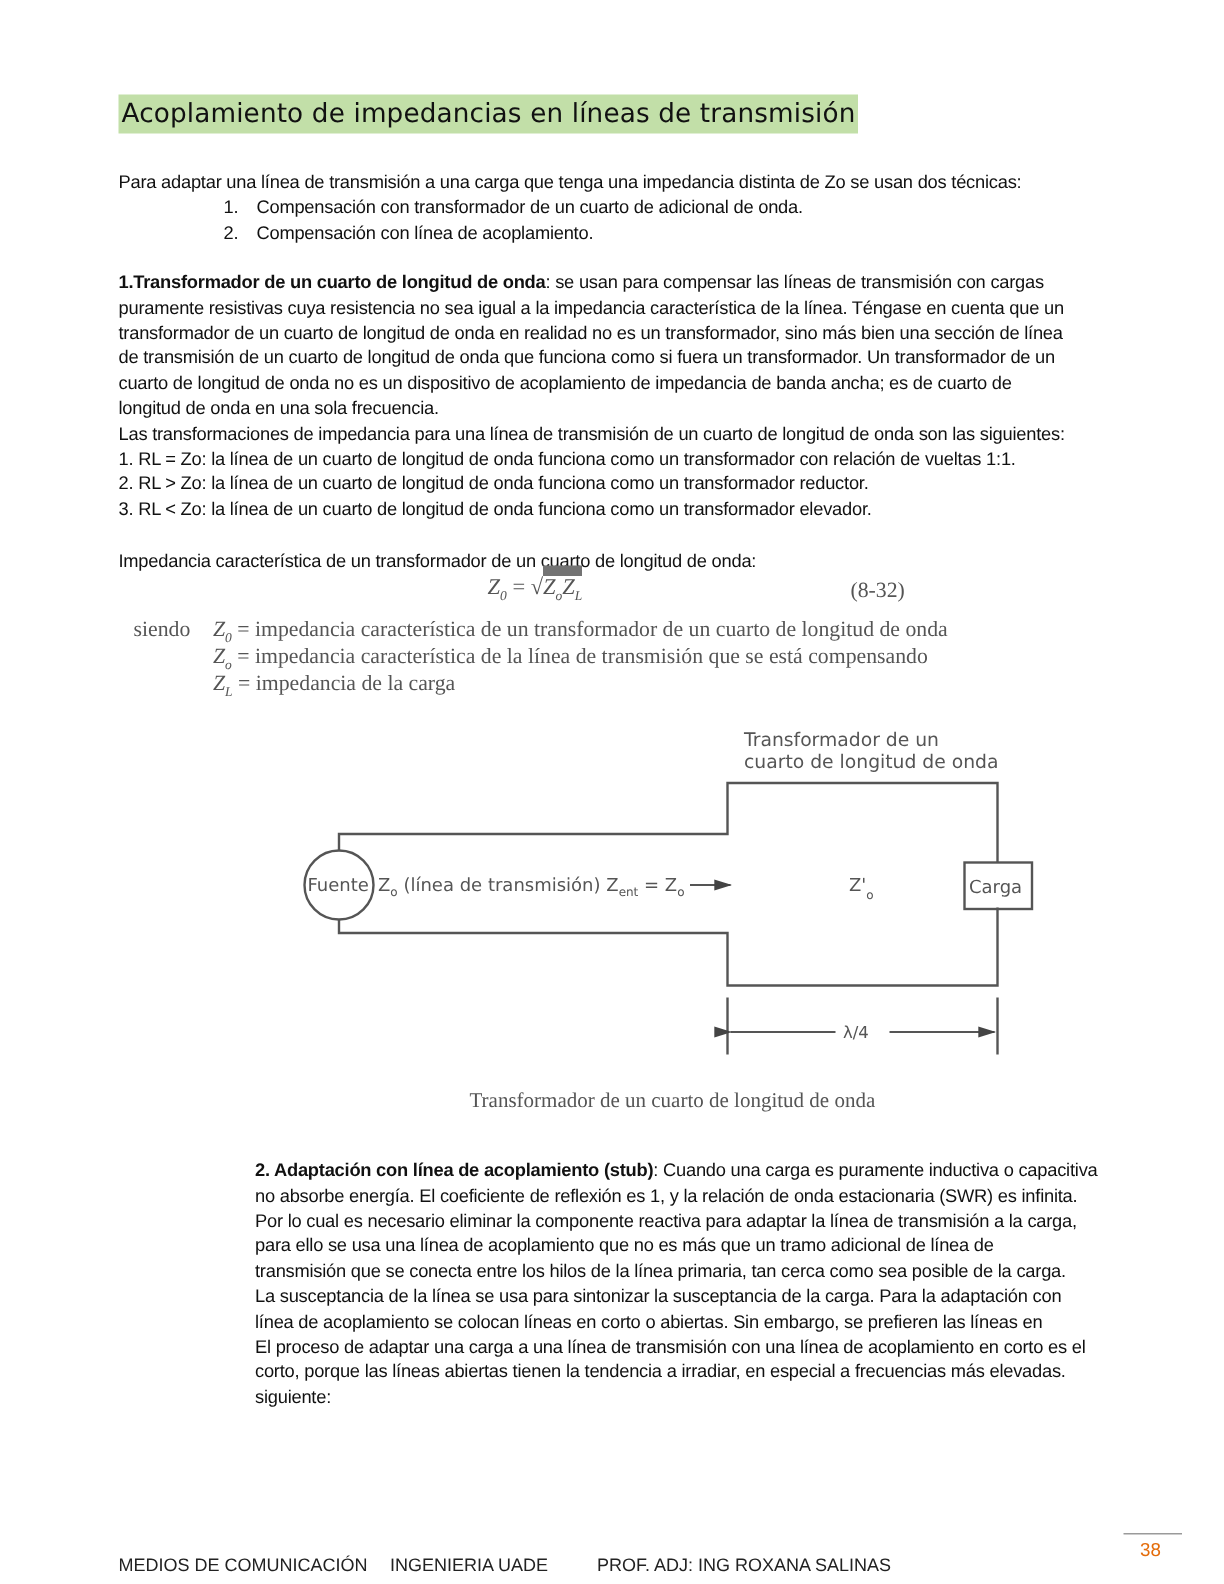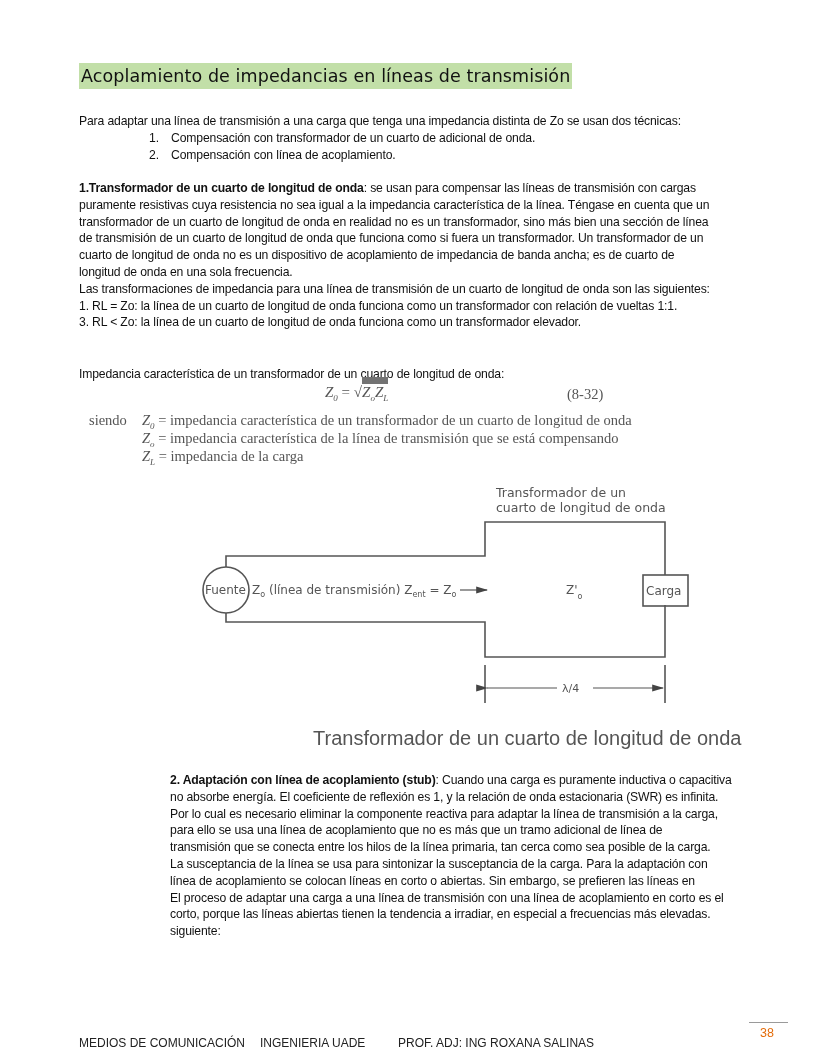--- a/index.html
+++ b/index.html
@@ -14,22 +14,22 @@
   .p { position: absolute; font-family: "Liberation Sans", sans-serif; font-size: 12.2px;
        line-height: 16.8px; color: #111; letter-spacing: -0.15px; }
   .p div { white-space: nowrap; }
   b { font-weight: bold; }
   .num { display: inline-block; width: 22px; }
   .serif { position: absolute; font-family: "Liberation Serif", serif; color: #555; font-size: 14.5px;
            line-height: 18px; white-space: nowrap; }
   .serif i { font-style: italic; }
   .diagram { position: absolute; left: 0; top: 0; width: 816px; height: 760px; }
   .diagram text { font-family: "DejaVu Sans", sans-serif; fill: #555; }
-  .caption { position: absolute; left: 313px; top: 727px; font-family: Liberation Sans, sans-serif;
-             font-size: 20px; color: #555; white-space: nowrap; }
+  .caption { position: absolute; left: 313px; top: 727px; font-family: Liberation Serif, serif;
+             font-size: 14px; color: #555; white-space: nowrap; }
   .footer { position: absolute; top: 1036px; font-family: "Liberation Sans", sans-serif; font-size: 12px;
             color: #222; white-space: nowrap; }
   .pageno-line { position: absolute; left: 749px; top: 1022px; width: 39px; height: 1px; background: #9a9a9a; }
   .pageno { position: absolute; left: 760px; top: 1026px; font-size: 12.5px; color: #e46c0a;
             font-family: "Liberation Sans", sans-serif; }
 </style>
 </head>
 <body>
 
 <div class="page">
@@ -46,20 +46,21 @@
 
   <div class="p" style="left:79px; top:180px;">
     <div><b>1.Transformador de un cuarto de longitud de onda</b><span>: se usan para compensar las líneas de transmisión con cargas</span></div>
     <div>puramente resistivas cuya resistencia no sea igual a la impedancia característica de la línea. Téngase en cuenta que un</div>
     <div>transformador de un cuarto de longitud de onda en realidad no es un transformador, sino más bien una sección de línea</div>
     <div>de transmisión de un cuarto de longitud de onda que funciona como si fuera un transformador. Un transformador de un</div>
     <div>cuarto de longitud de onda no es un dispositivo de acoplamiento de impedancia de banda ancha; es de cuarto de</div>
     <div>longitud de onda en una sola frecuencia.</div>
     <div>Las transformaciones de impedancia para una línea de transmisión de un cuarto de longitud de onda son las siguientes:</div>
     <div>1. RL = Zo: la línea de un cuarto de longitud de onda funciona como un transformador con relación de vueltas 1:1.</div>
+    <div>2. RL &gt; Zo: la línea de un cuarto de longitud de onda funciona como un transformador reductor.</div>
     <div>3. RL &lt; Zo: la línea de un cuarto de longitud de onda funciona como un transformador elevador.</div>
   </div>
 
   <div class="txt" style="left:79px; top:366px;">Impedancia característica de un transformador de un cuarto de longitud de onda:</div>
 
   <div class="serif" style="left:325px; top:383px; font-size:15px;">
     <i>Z</i><sub style="font-size:9px;"><i>0</i></sub><span> = √</span><span style="border-top:7px solid #737373;"><i>Z</i><sub style="font-size:9px;"><i>o</i></sub><i>Z</i><sub style="font-size:9px;"><i>L</i></sub></span>
   </div>
   <div class="serif" style="left:567px; top:385px;">(8-32)</div>
 

